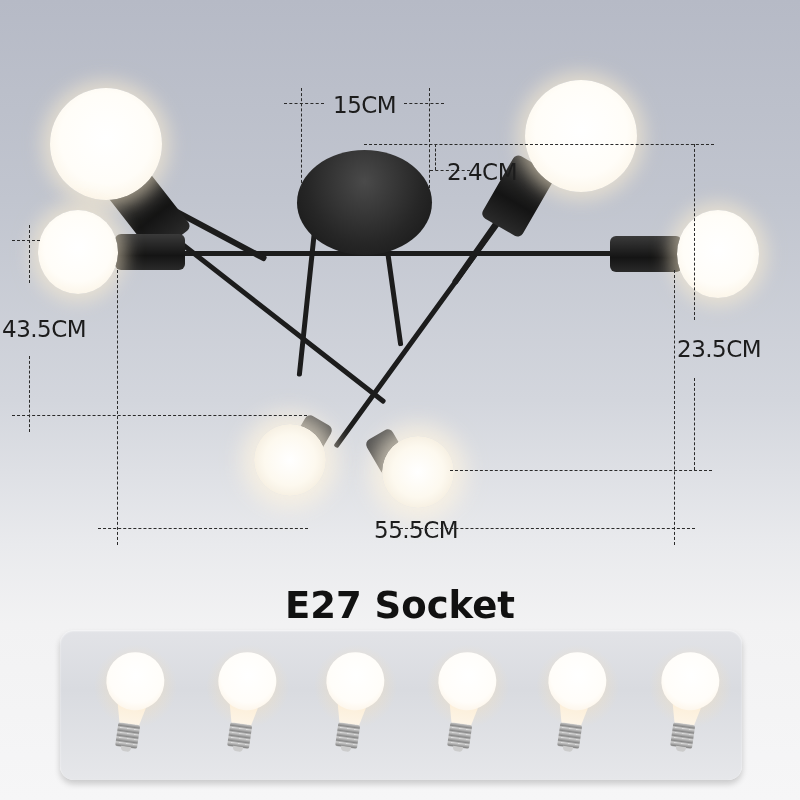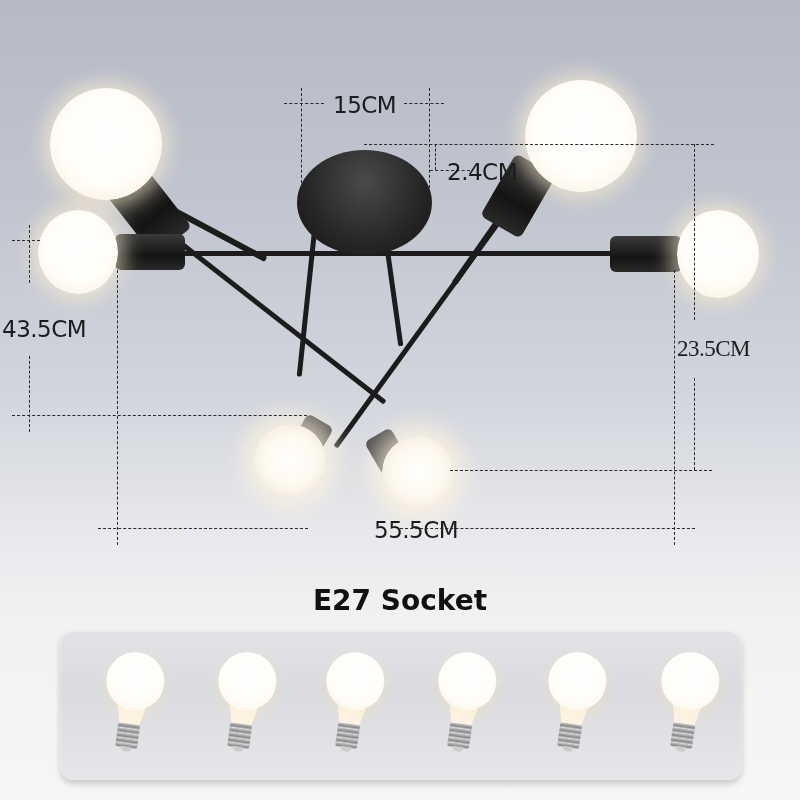--- a/index.html
+++ b/index.html
@@ -29,21 +29,21 @@
     position:absolute; background: linear-gradient(180deg,#3a3a3a,#141414 60%,#2a2a2a);
     border-radius:6px;
   }
   .rod { position:absolute; background:#1c1c1c; border-radius:2px; transform-origin:0 50%; }
   .canopy {
     position:absolute; left:297px; top:150px; width:135px; height:105px; border-radius:50%;
     background: radial-gradient(ellipse at 50% 30%, #4a4a4a 0%, #262626 60%, #141414 100%);
   }
   .title {
     position:absolute; left:0; width:800px; top:584px; text-align:center;
-    font-size:28px; font-weight:bold; color:#111; font-family:"DejaVu Sans", sans-serif;
+    font-size:37px; font-weight:bold; color:#111; font-family:"DejaVu Sans", sans-serif;
   }
   .panel {
     position:absolute; left:60px; top:630px; width:682px; height:150px; border-radius:14px;
     background: linear-gradient(180deg, #e2e3e7 0%, #d9dbe0 40%, #e6e7ea 100%);
     box-shadow: 0 4px 6px rgba(0,0,0,0.18), inset 0 1px 2px rgba(255,255,255,0.8);
   }
   .bulb { position:absolute; top:22px; width:64px; height:120px; transform:rotate(8deg); }
   .bulb .glow {
     position:absolute; left:-10px; top:-8px; width:84px; height:84px; border-radius:50%;
     background: radial-gradient(circle, rgba(255,225,170,0.55) 0%, rgba(255,225,170,0) 70%);
@@ -107,21 +107,21 @@
 
   <div class="hdash" style="left:12px;top:240px;width:28px;"></div>
   <div class="vdash" style="left:29px;top:225px;height:58px;"></div>
   <div class="dim-label" style="left:2px;top:316px;">43.5CM</div>
   <div class="vdash" style="left:29px;top:356px;height:76px;"></div>
   <div class="hdash" style="left:12px;top:415px;width:295px;"></div>
 
   <div class="vdash" style="left:117px;top:270px;height:275px;"></div>
 
   <div class="vdash" style="left:694px;top:144px;height:176px;"></div>
-  <div class="dim-label" style="left:677px;top:336px;font-family:Liberation Serif, serif;">23.5CM</div>
+  <div class="dim-label" style="left:677px;top:336px;">23.5CM</div>
   <div class="vdash" style="left:694px;top:378px;height:92px;"></div>
   <div class="hdash" style="left:450px;top:470px;width:262px;"></div>
   <div class="vdash" style="left:674px;top:270px;height:275px;"></div>
 
   <div class="hdash" style="left:98px;top:528px;width:210px;"></div>
   <div class="dim-label" style="left:374px;top:517px;">55.5CM</div>
   <div class="hdash" style="left:400px;top:528px;width:295px;"></div>
 </div>
 
 <div class="title">E27 Socket</div>

